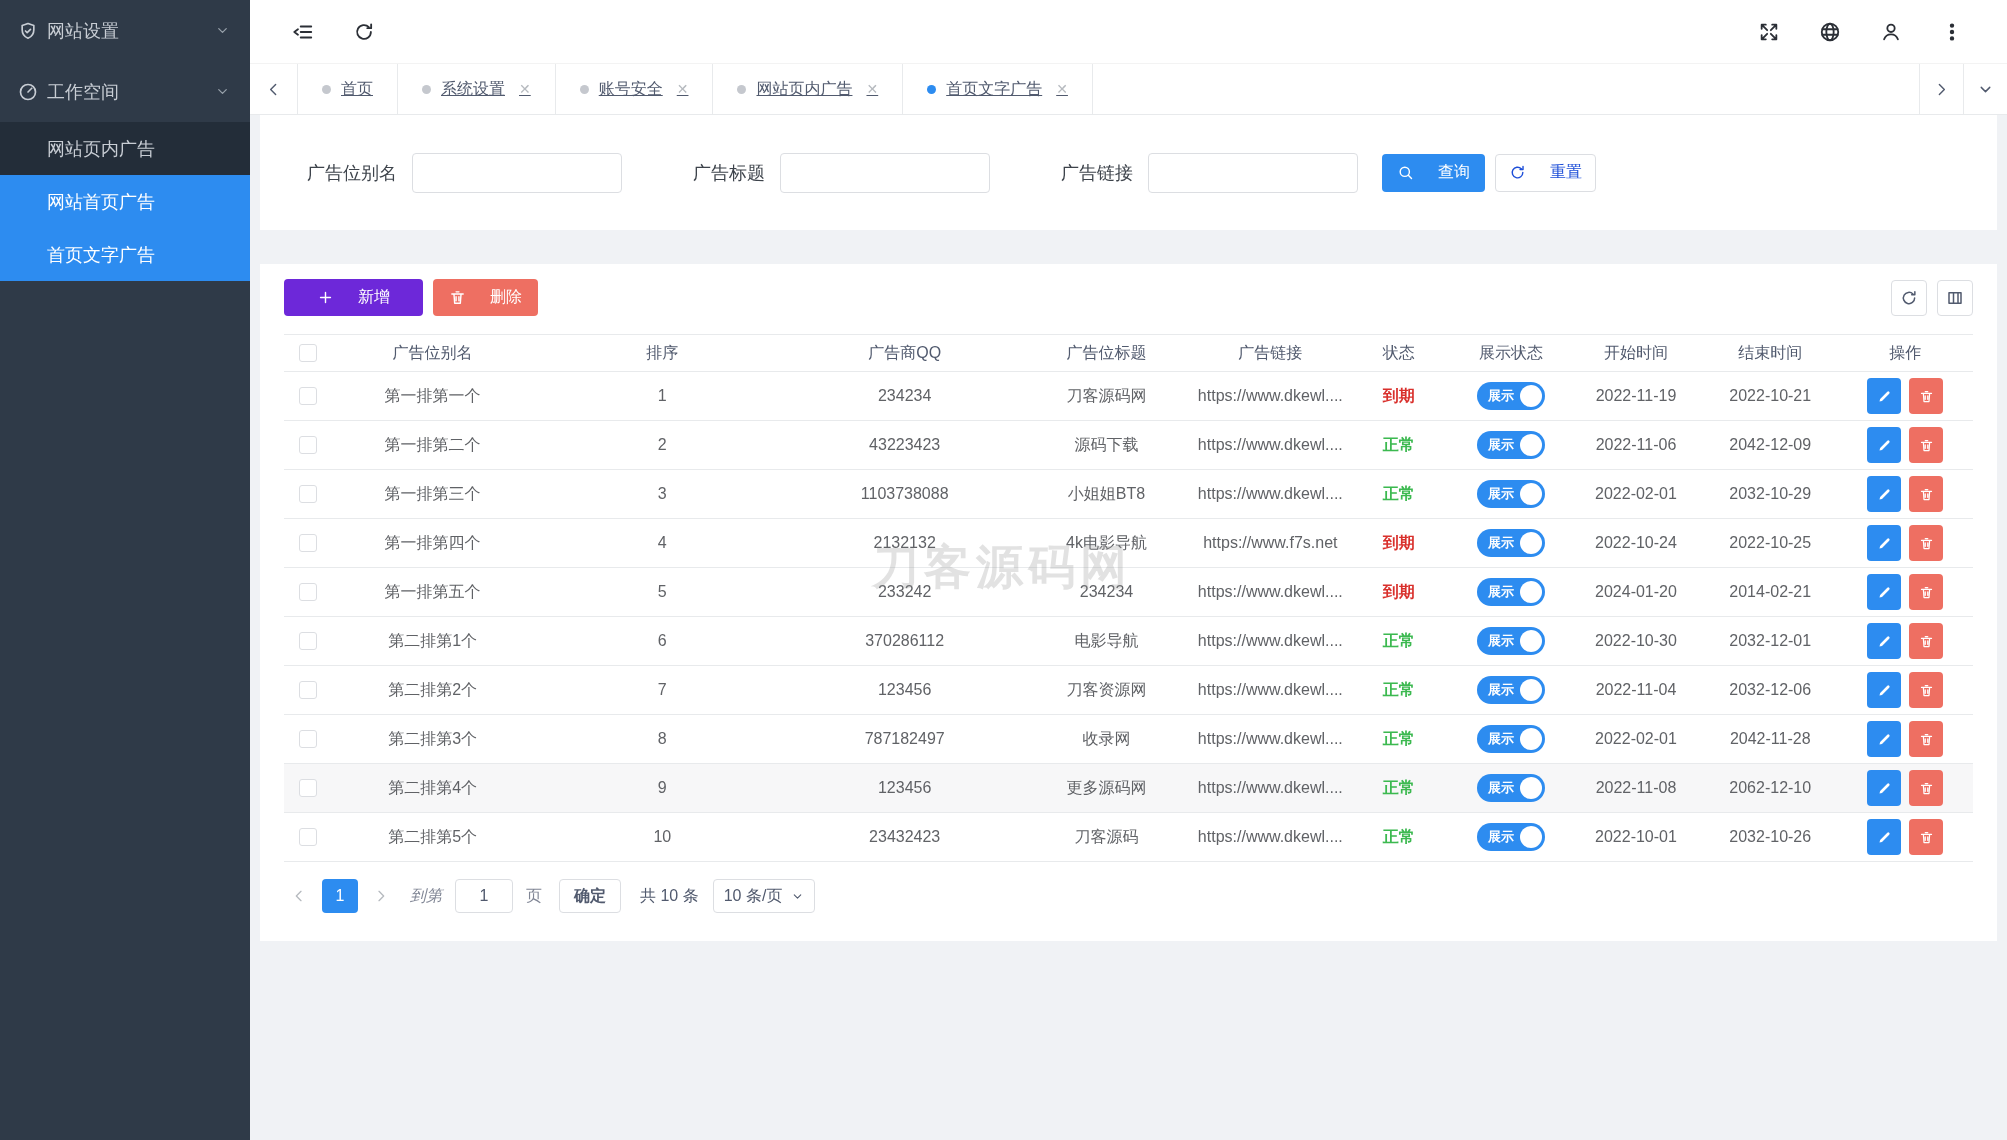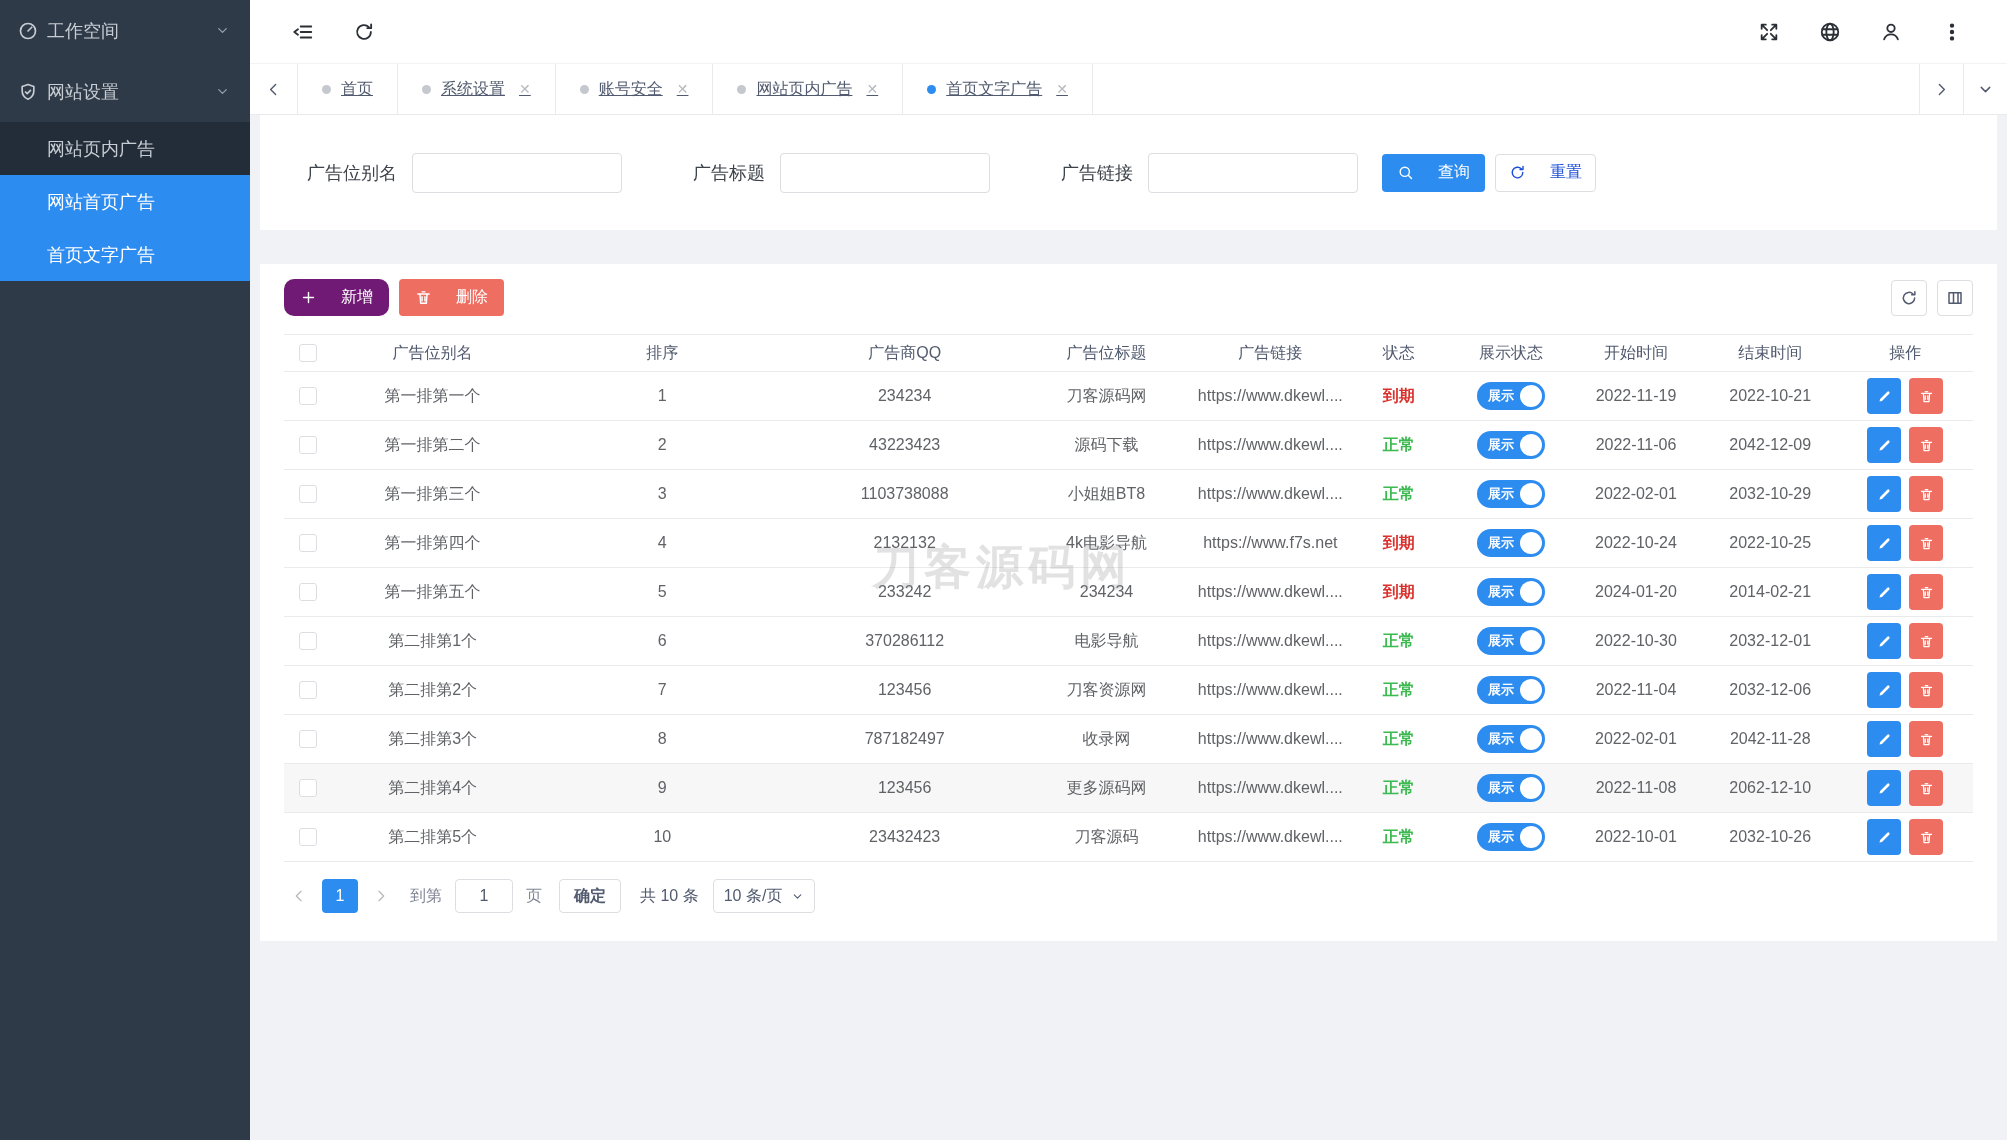--- a/index.html
+++ b/index.html
@@ -44,21 +44,21 @@
   .field label { font-size:18px; color:#3d434b; margin-right:15px; white-space:nowrap; }
   .field input { width:210px; height:40px; border:1px solid #dcdee2; border-radius:4px; padding:0 10px; font-size:16px; color:#515a6e; outline:none; background:#fff; }
   .btn { display:inline-flex; align-items:center; justify-content:center; gap:24px; border-radius:4px; font-size:16px; cursor:pointer; border:1px solid transparent; background:#fff; }
   .btn-query { height:38px; padding:0 14px; background:#2d8cf0; color:#fff; }
   .btn-reset { height:38px; padding:0 13px; border-color:#dcdee2; color:#1d4ed8; margin-left:10px; }
   .btn-icon { width:17px; height:17px; }
 
   
   .table-card { padding:15px 24px 28px; position:relative; }
   .toolbar { display:flex; align-items:center; }
-  .btn-add { height:37px; padding:0 15px; background:#701a75; color:#fff;border-radius:10px; }
+  .btn-add { height:37px; padding:0 32px; background:#6d28d9; color:#fff; }
   .btn-del { height:37px; padding:0 15px; background:#ee6f62; color:#fff; margin-left:10px; }
   .toolbar-right { margin-left:auto; display:flex; gap:10px; }
   .icon-btn { width:36px; height:36px; border:1px solid #dcdee2; border-radius:4px; background:#fff; display:flex; align-items:center; justify-content:center; color:#515a6e; cursor:pointer; }
   .icon-btn .btn-icon { width:18px; height:18px; }
 
   .table { margin-top:18px; border-top:1px solid #e8eaec; }
   .thead, .tr { display:flex; align-items:center; border-bottom:1px solid #e8eaec; }
   .thead { height:37px; font-size:16px; color:#515a6e; }
   .tr { height:49px; font-size:16px; color:#606266; }
   .tr.row-highlight { background:#f7f7f8; }
@@ -77,55 +77,55 @@
   .op-del { background:#ee6f62; margin-left:8px; }
   .op-btn .btn-icon { width:15px; height:15px; }
 
   .watermark { position:absolute; left:612px; top:272px; font-size:47px; font-weight:bold; color:rgba(150,150,150,.28); letter-spacing:5px; pointer-events:none; }
 
   
   .pagination { display:flex; align-items:center; margin-top:17px; font-size:16px; color:#515a6e; }
   .page-nav { width:30px; height:34px; display:flex; align-items:center; justify-content:center; color:#b6babf; cursor:pointer; }
   .page-num { min-width:36px; height:34px; background:#2d8cf0; color:#fff; border-radius:4px; display:flex; align-items:center; justify-content:center; margin:0 8px; cursor:pointer; }
   .goto-label, .page-unit { color:#808695; }
-  .goto-label { margin-left:14px; }
+  .goto-label { margin-left:14px;font-style:italic; }
   .page-input { width:58px; height:34px; border:1px solid #dcdee2; border-radius:4px; text-align:center; font-size:16px; color:#515a6e; margin:0 13px; outline:none; }
   .confirm-btn { height:34px; padding:0 14px; border:1px solid #dcdee2; border-radius:4px; background:#fff; color:#515a6e; font-size:16px; margin-left:17px; cursor:pointer; font-weight:bold; }
   .total { margin-left:19px; }
   .per-page { height:34px; border:1px solid #dcdee2; border-radius:4px; display:flex; align-items:center; gap:9px; padding:0 10px; margin-left:14px; cursor:pointer; }
   .per-page .chev { color:#515a6e; width:13px; height:13px; }
 </style>
 </head>
 <body>
 
 <aside class="sidebar">
 
   <div class="menu-item">
     <span class="mi-icon">
         <svg class="icon-svg" viewBox="0 0 24 24">
-          <circle cx="12" cy="12" r="9"></circle>
-          <path d="M12 12l4.5-4.5"></path>
+          <path d="M12 3l7 2.5v5c0 4.6-3 8.6-7 10.1-4-1.5-7-5.5-7-10.1v-5L12 3z"></path>
+          <path d="M9 12l2 2 4-4"></path>
         </svg>
       </span>
-    <span class="mi-label">工作空间</span>
+    <span class="mi-label">网站设置</span>
     <span class="chev">
         <svg class="icon-svg" viewBox="0 0 24 24">
           <path d="M6 9l6 6 6-6"></path>
         </svg>
       </span>
   </div>
 
   <div class="menu-item">
     <span class="mi-icon">
         <svg class="icon-svg" viewBox="0 0 24 24">
-          <path d="M12 3l7 2.5v5c0 4.6-3 8.6-7 10.1-4-1.5-7-5.5-7-10.1v-5L12 3z"></path>
-          <path d="M9 12l2 2 4-4"></path>
+          <circle cx="12" cy="12" r="9"></circle>
+          <path d="M12 12l4.5-4.5"></path>
         </svg>
       </span>
-    <span class="mi-label">网站设置</span>
+    <span class="mi-label">工作空间</span>
     <span class="chev">
         <svg class="icon-svg" viewBox="0 0 24 24">
           <path d="M6 9l6 6 6-6"></path>
         </svg>
       </span>
   </div>
 
 
   <div class="submenu">
     <div class="submenu-item">

